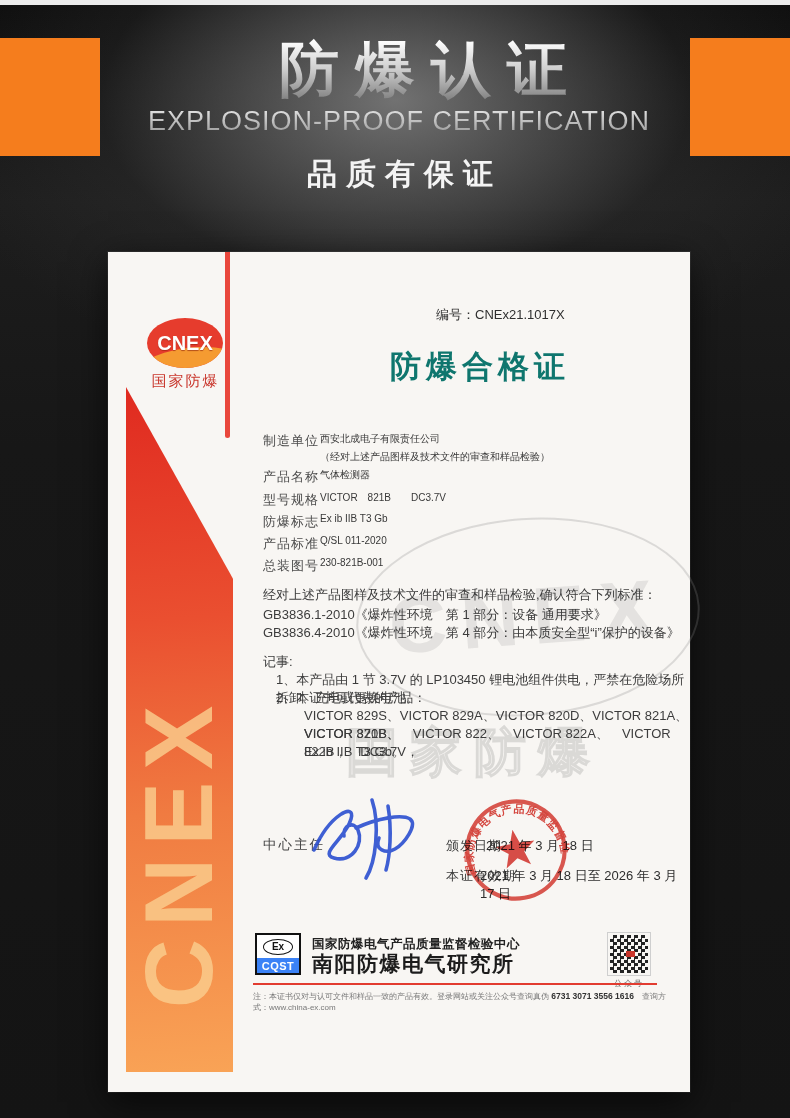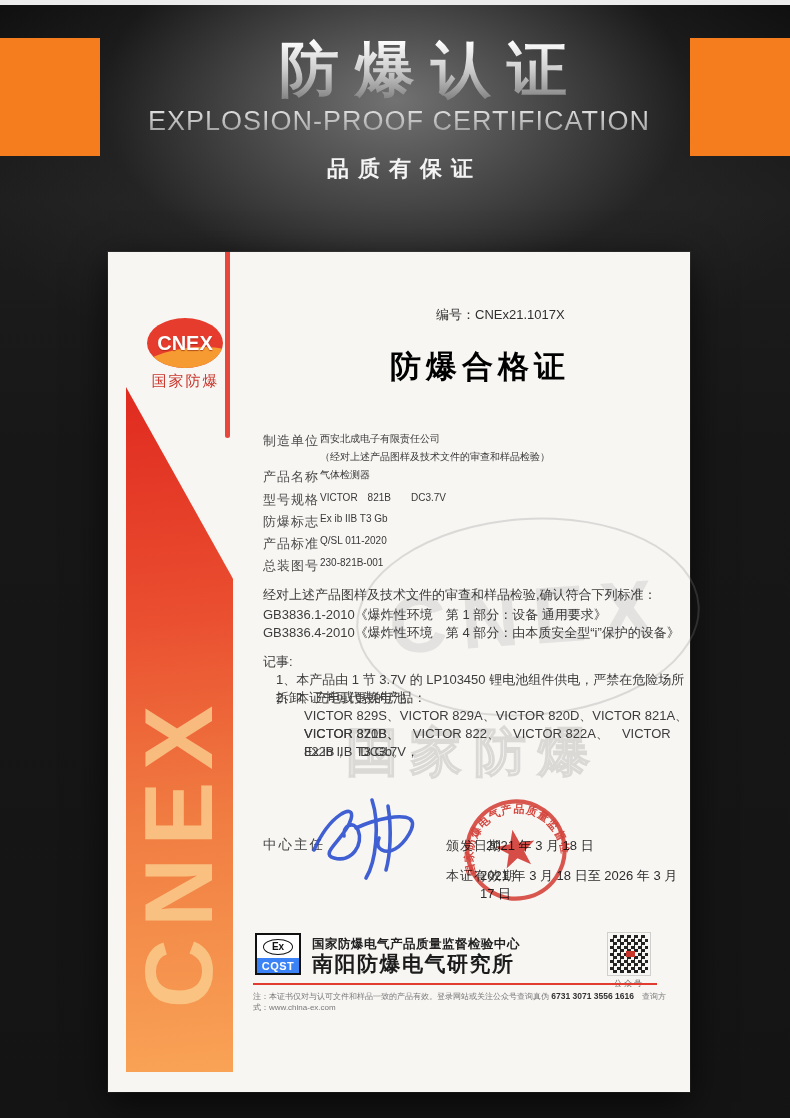--- a/index.html
+++ b/index.html
@@ -14,21 +14,21 @@
   .top-strip{left:0;top:0;width:790px;height:5px;background:#ececec;}
   .accent{width:100px;height:118px;top:38px;background:#f57d1d;}
   .accent.l{left:0;} .accent.r{left:690px;}
   .hero-title{left:0;top:30px;width:790px;text-align:center;font-size:60px;font-weight:bold;
     letter-spacing:16px;padding-left:16px;
     background:linear-gradient(180deg,#ffffff 12%,#cfcfcf 48%,#6e6e6e 96%);
     -webkit-background-clip:text;background-clip:text;color:transparent;margin-left:28px;-webkit-text-fill-color:transparent;}
   .hero-sub{left:4px;top:106px;width:790px;text-align:center;font-size:27px;letter-spacing:1px;
     background:linear-gradient(180deg,#e3e3e3 10%,#9a9a9a 90%);
     -webkit-background-clip:text;background-clip:text;color:transparent;-webkit-text-fill-color:transparent;}
-  .hero-tag{left:0;top:154px;width:790px;text-align:center;font-size:22px;font-weight:bold;
+  .hero-tag{left:0;top:154px;width:790px;text-align:center;font-size:30px;font-weight:bold;
     letter-spacing:9px;padding-left:19px;color:#f4f4f4;}
 
   
   .page{left:108px;top:252px;width:582px;height:840px;background:#f8f6f3;
     box-shadow:0 10px 34px rgba(0,0,0,.65), 0 0 0 1px rgba(255,255,255,.08);}
   .page .abs{position:absolute;}
 
   .vline{left:117px;top:0;width:5px;height:186px;background:#e9473c;border-radius:0 0 3px 3px;}
 
   .logo{left:39px;top:66px;width:76px;height:50px;border-radius:50%;background:#e63c2d;overflow:hidden;}
@@ -41,21 +41,21 @@
 
   .band{left:18px;top:135px;width:107px;height:685px;
     background:linear-gradient(175deg,#e02a20 0%,#ea4f30 34%,#f07b41 62%,#f9a356 100%);
     clip-path:polygon(0 0,100% 28%,100% 100%,0 100%);}
   .band-word-box{left:18px;top:378px;width:107px;height:442px;display:flex;align-items:center;justify-content:center;}
   .band-word{transform:rotate(-90deg);font-size:96px;font-weight:bold;letter-spacing:12px;
     color:rgba(250,205,142,.82);white-space:nowrap;}
 
   .cert-no{left:328px;top:54px;font-size:13px;color:#2f2f2f;}
   .cert-title{left:240px;top:94px;width:264px;text-align:center;font-size:31px;font-weight:bold;
-    letter-spacing:5px;color:#000000;}
+    letter-spacing:5px;color:#0f766e;}
 
   .wm-circle{left:248px;top:266px;width:344px;height:198px;border:2px solid rgba(135,135,135,.26);
     border-radius:50%;display:flex;align-items:center;justify-content:center;transform:rotate(-4deg);}
   .wm-circle span{font-size:80px;font-weight:bold;letter-spacing:14px;color:rgba(125,125,125,.16);}
   .wm-cjk{left:238px;top:466px;width:340px;font-size:52px;font-weight:bold;letter-spacing:12px;
     color:transparent;-webkit-text-stroke:1.2px rgba(150,150,150,.30);}
 
   .flabel{font-size:13px;color:#4c4c4c;letter-spacing:1px;}
   .fvalue{font-size:10px;color:#383838;}
   .smalltxt{font-size:13px;color:#3c3c3c;}

